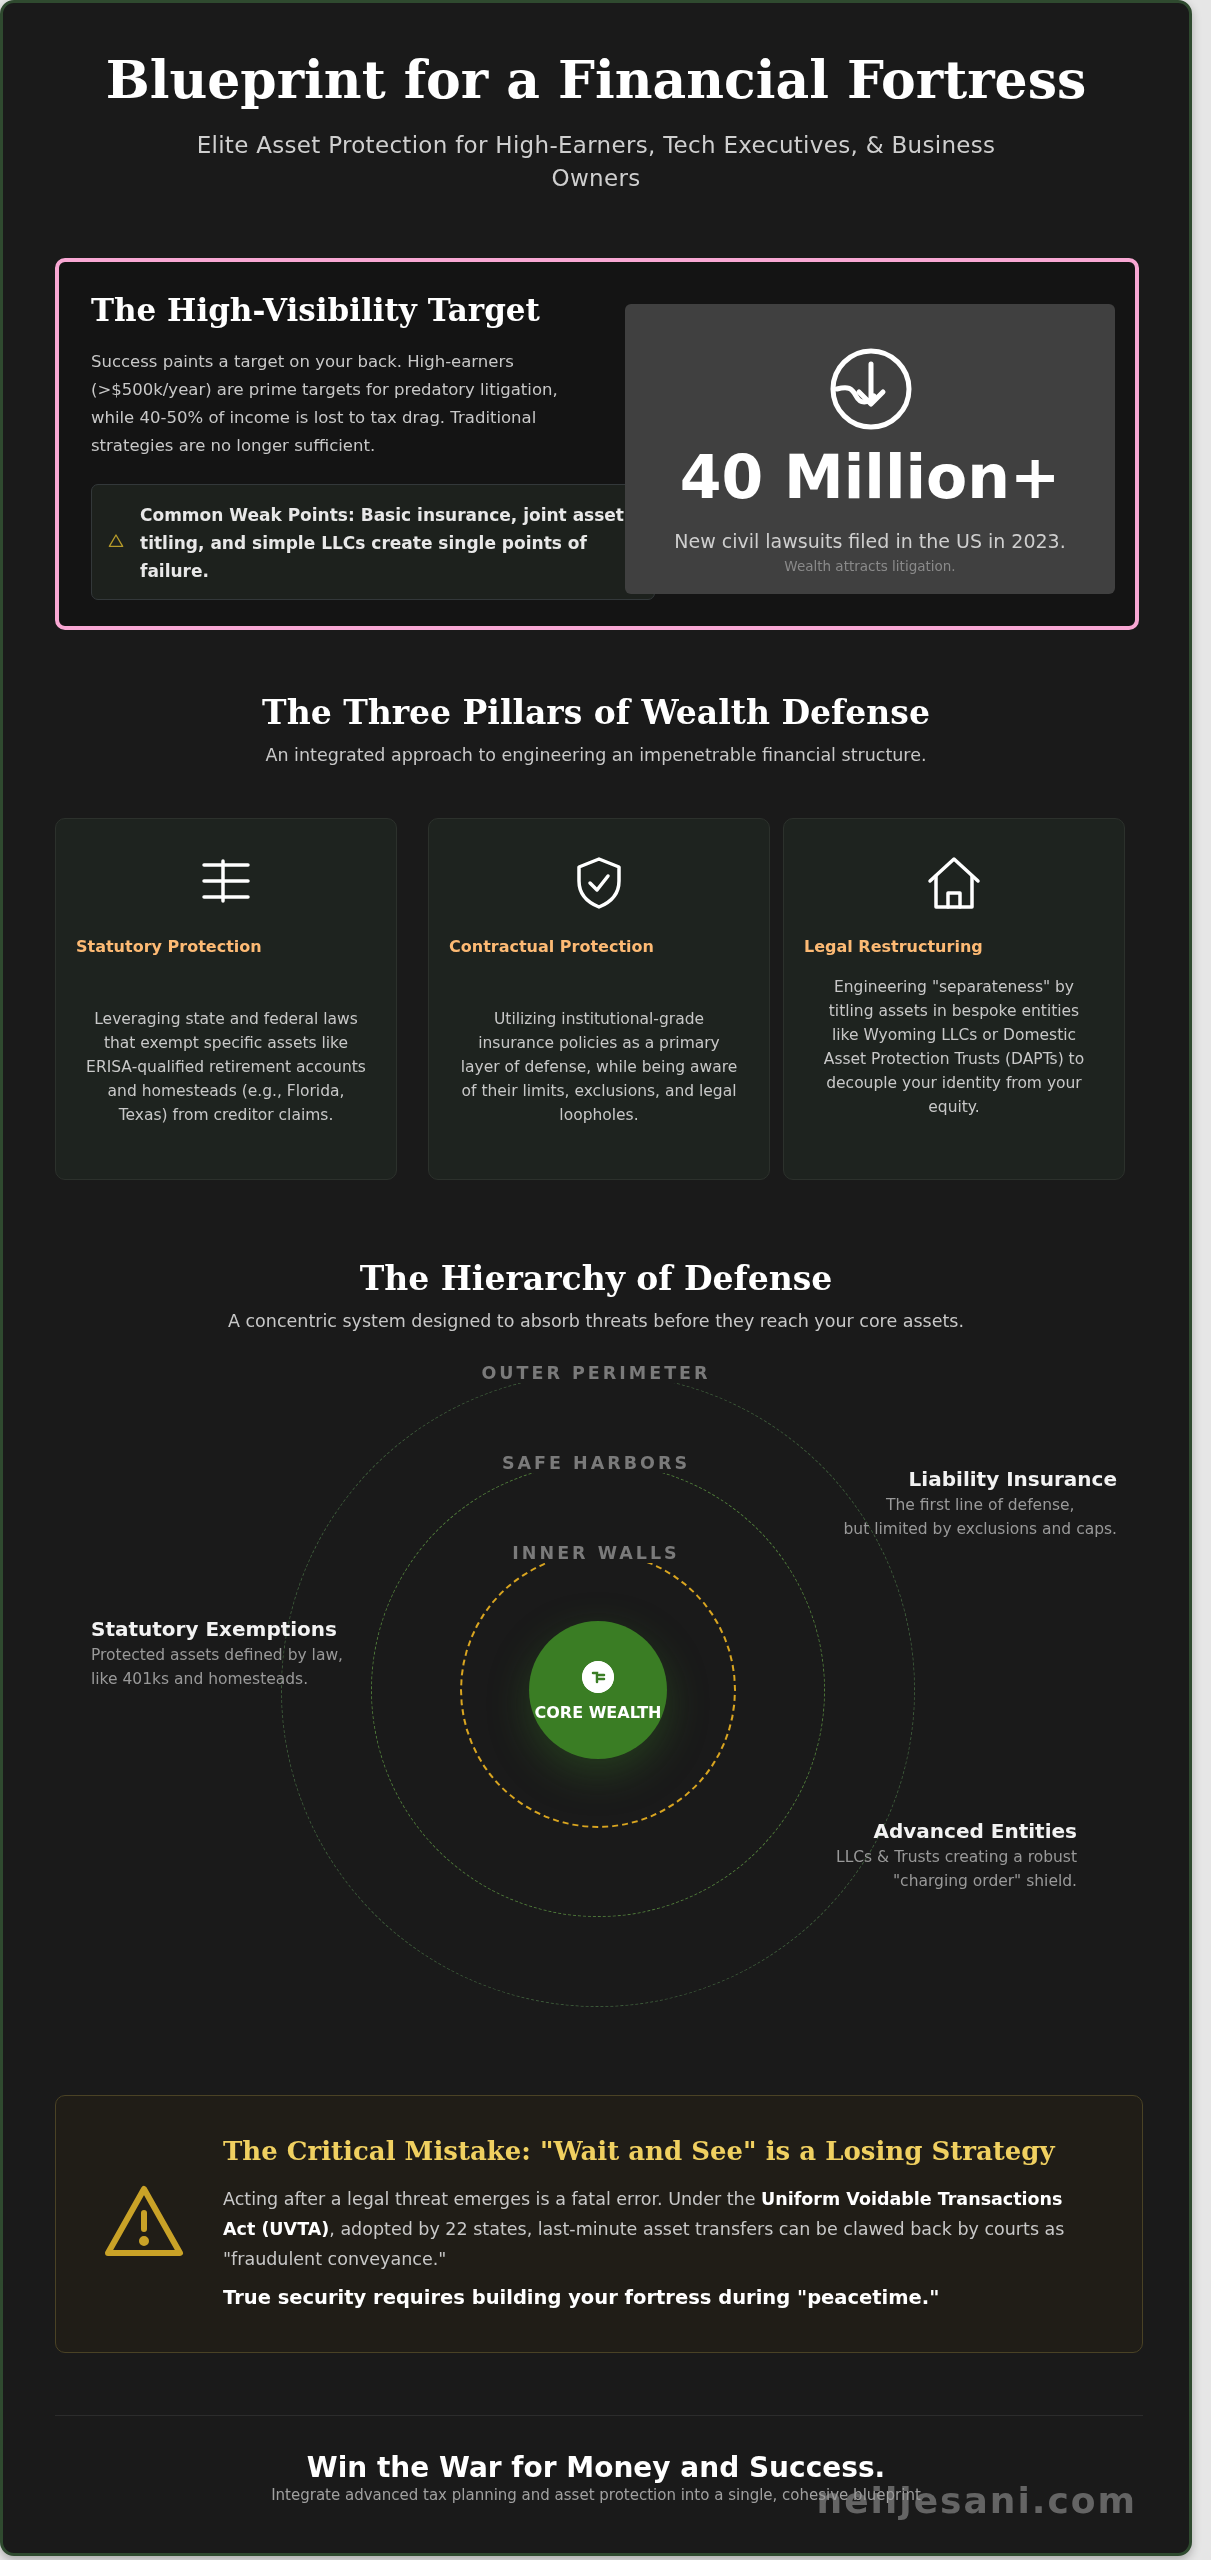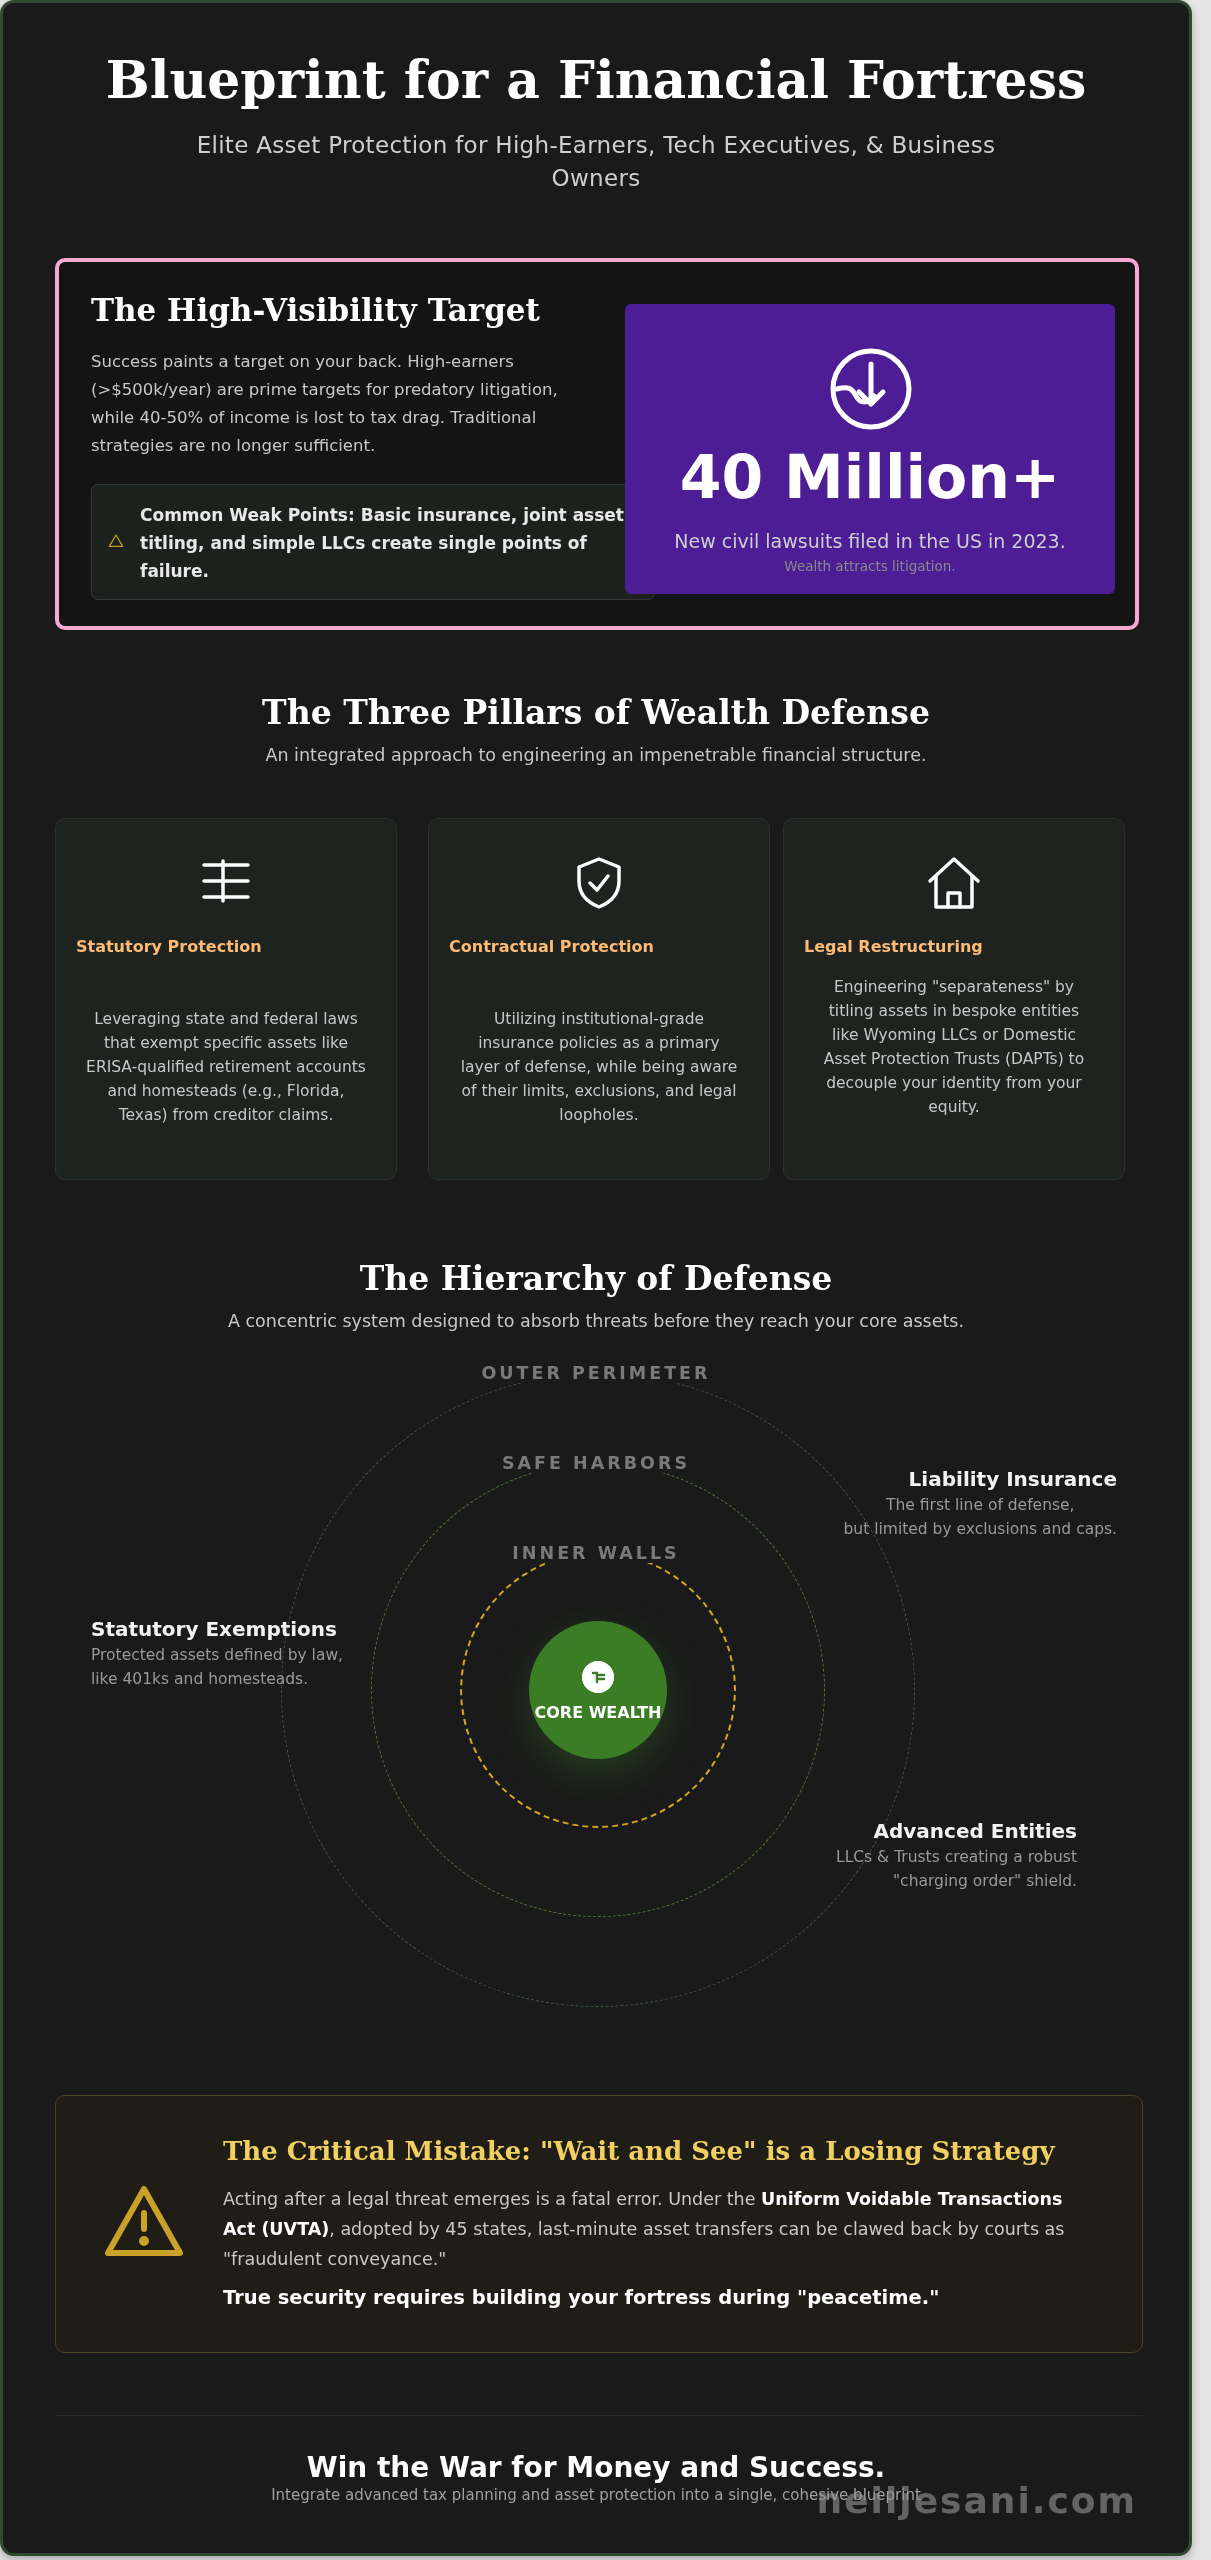--- a/index.html
+++ b/index.html
@@ -26,21 +26,21 @@
   .target-title { position: absolute; left: 32px; top: 30px; font-size: 31px; color: #fff; }
   .target-body { position: absolute; left: 32px; top: 86px; width: 490px; font-size: 16.5px; line-height: 28px; color: #c8c8c8; }
   .weak-box {
     position: absolute; left: 32px; top: 222px; width: 564px; height: 116px;
     background: #1d211d; border: 1px solid #33383a; border-radius: 7px;
   }
   .weak-icon { position: absolute; left: 16px; top: 48px; width: 16px; height: 16px; }
   .weak-text { position: absolute; left: 48px; top: 16px; right: 16px; font-size: 17px; font-weight: bold; line-height: 28px; color: #e8e8e8; }
   .stat-panel {
     position: absolute; left: 566px; top: 42px; width: 490px; height: 290px;
-    background: #4c1d95; border-radius: 6px;
+    background: #404040; border-radius: 6px;
   }
   .stat-icon { position: absolute; left: 203px; top: 42px; width: 86px; height: 86px; }
   .stat-value { position: absolute; left: 0; right: 0; top: 138px; font-size: 60px; font-weight: bold; color: #fff; }
   .stat-label { position: absolute; left: 0; right: 0; top: 226px; font-size: 19px; color: #cfcfcf; }
   .stat-note { position: absolute; left: 0; right: 0; top: 254px; font-size: 13.5px; color: #8a8a8a; }
 
   
   .pillars-title { position: absolute; left: 0; right: 0; top: 690px; font-size: 33px; color: #fff; }
   .pillars-sub { position: absolute; left: 0; right: 0; top: 742px; font-size: 17.5px; color: #c8c8c8; }
   .pillar {
@@ -191,21 +191,21 @@
     </div>
   </div>
 
   <section class="warn-card">
     <svg class="warn-icon" viewBox="0 0 84 84" fill="none" stroke="#c9a227" stroke-width="6" stroke-linecap="round" stroke-linejoin="round">
       <path d="M42 8 L78 72 H6 Z"></path>
       <path d="M42 32 V48"></path>
       <circle cx="42" cy="60" r="2" fill="#c9a227"></circle>
     </svg>
     <h2 class="warn-title serif">The Critical Mistake: "Wait and See" is a Losing Strategy</h2>
-    <p class="warn-body"><span>Acting after a legal threat emerges is a fatal error. Under the </span><b>Uniform Voidable Transactions Act (UVTA)</b><span>, adopted by 45 states, last-minute asset transfers can be clawed back by courts as "fraudulent conveyance."</span></p>
+    <p class="warn-body"><span>Acting after a legal threat emerges is a fatal error. Under the </span><b>Uniform Voidable Transactions Act (UVTA)</b><span>, adopted by 22 states, last-minute asset transfers can be clawed back by courts as "fraudulent conveyance."</span></p>
     <p class="warn-strong">True security requires building your fortress during "peacetime."</p>
   </section>
 
   <div class="divider"></div>
   <div class="foot-title center">Win the War for Money and Success.</div>
   <div class="foot-sub center">Integrate advanced tax planning and asset protection into a single, cohesive blueprint</div>
   <div class="watermark">neiljesani.com</div>
 </div>
 
 </body></html>

